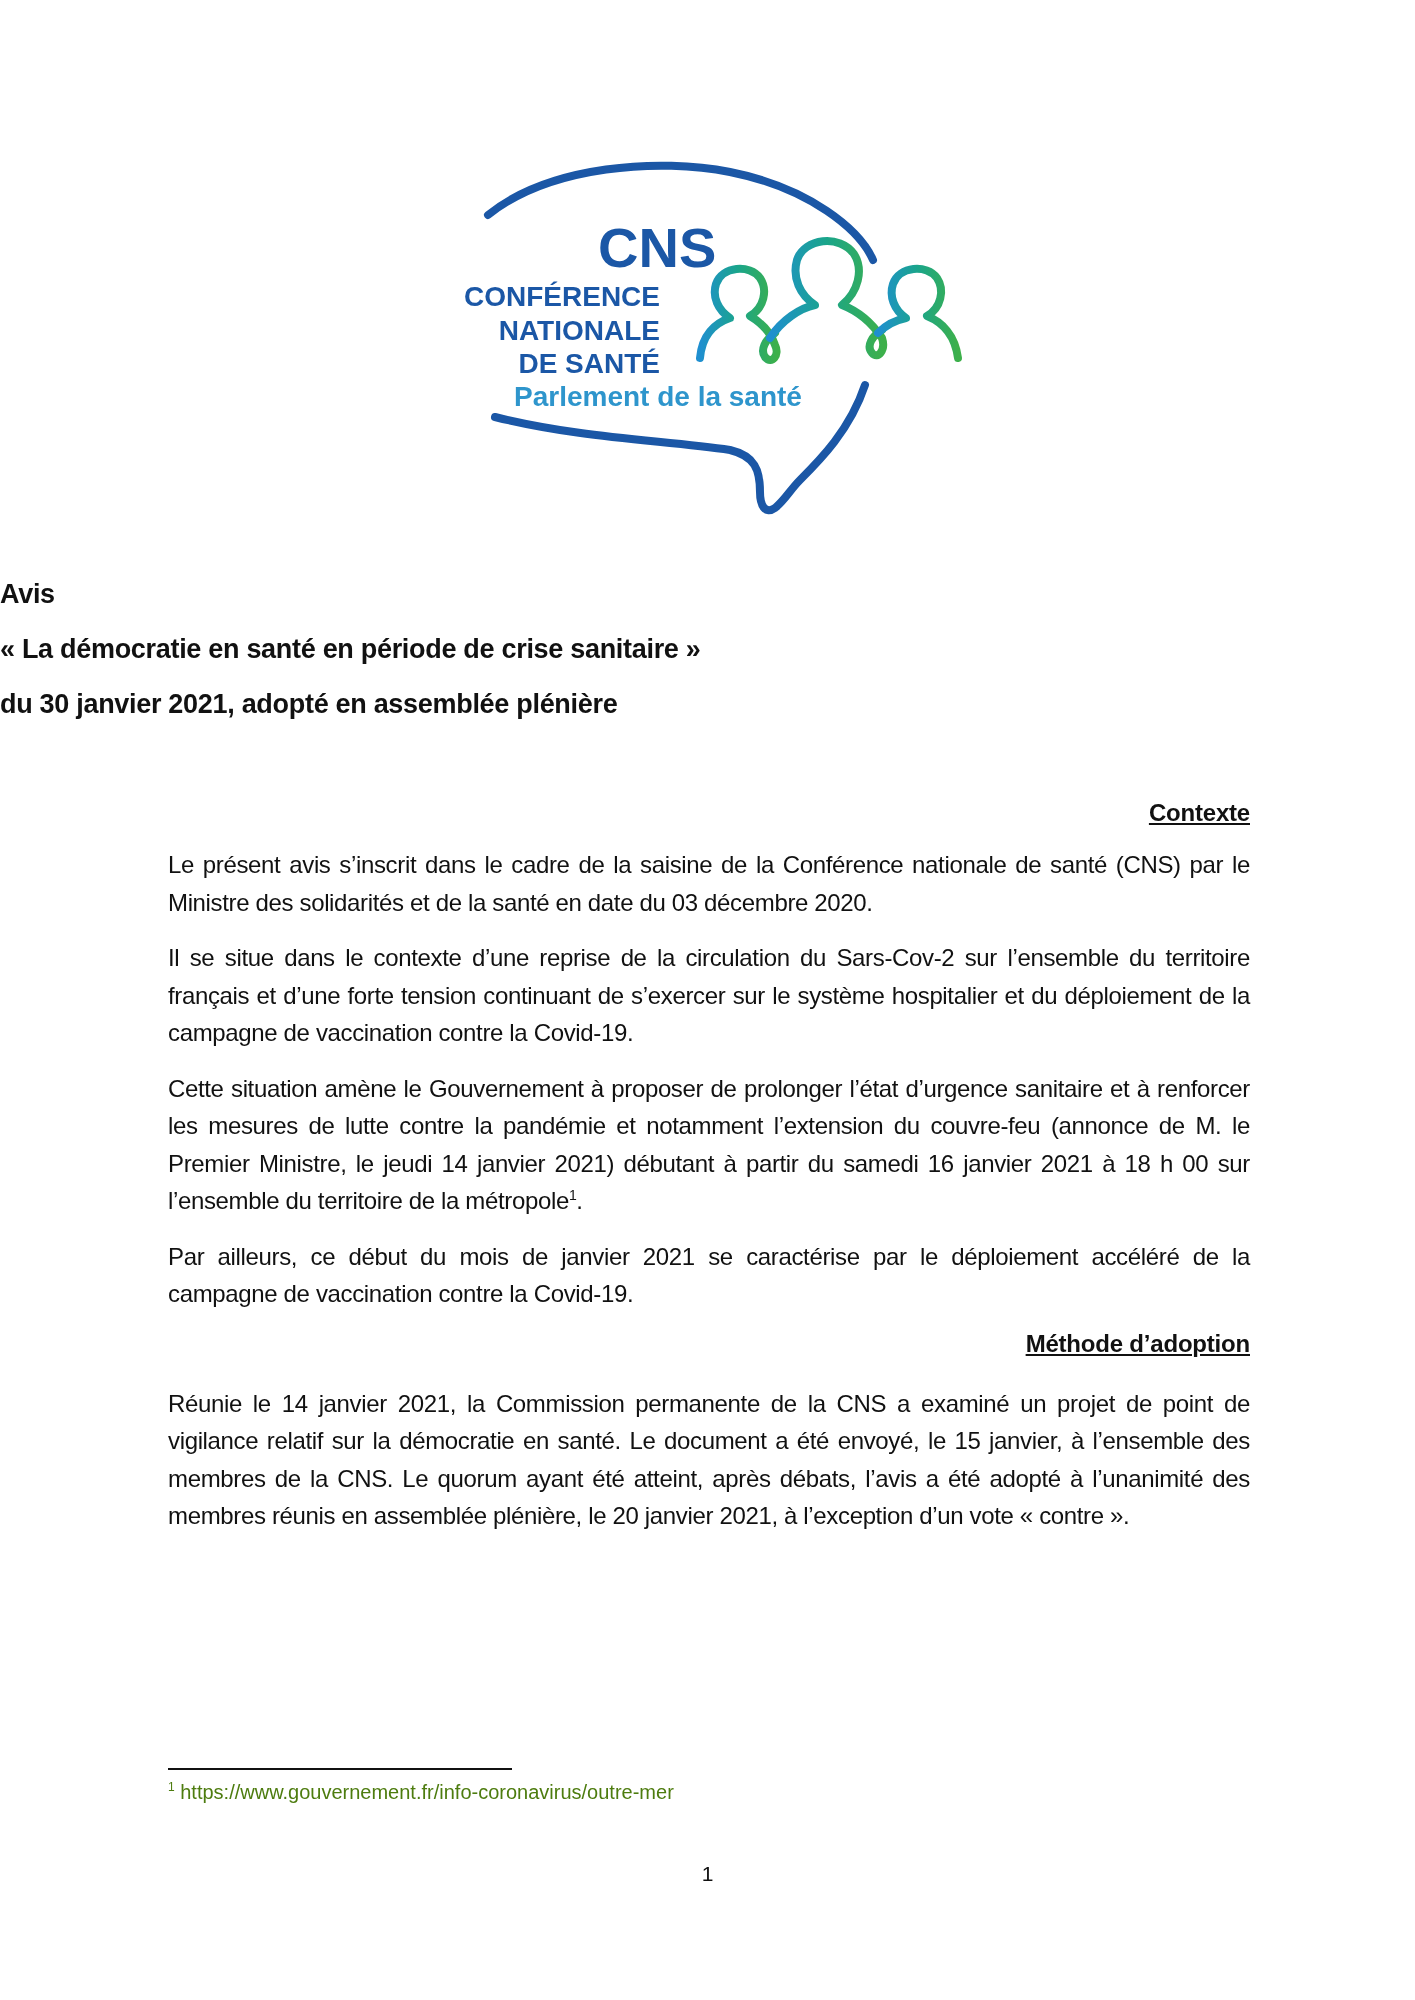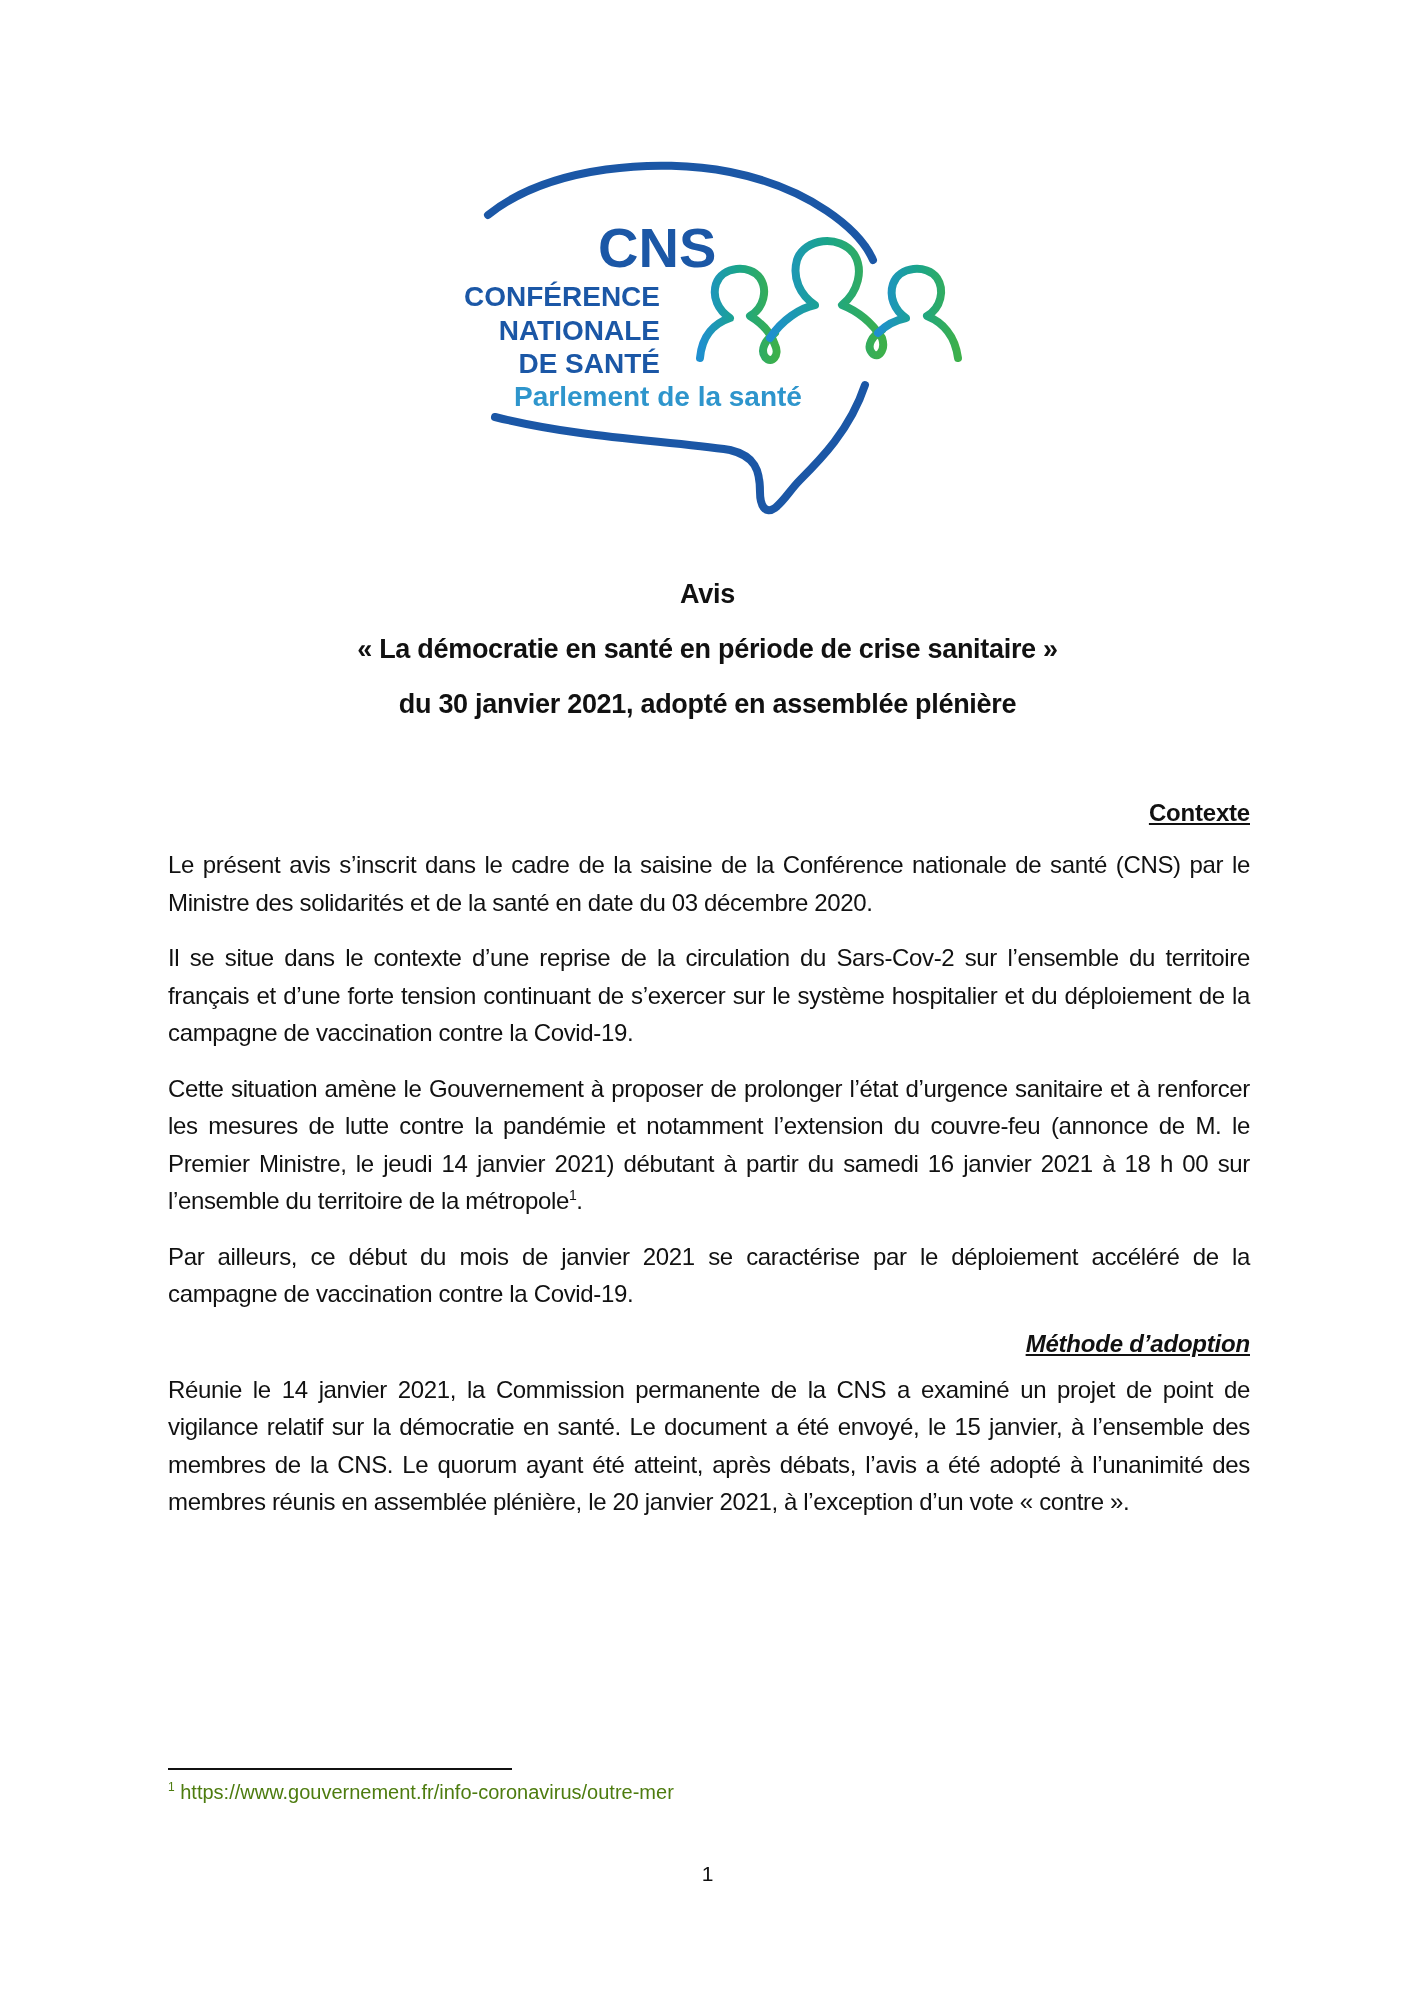--- a/index.html
+++ b/index.html
@@ -1,21 +1,21 @@
 <!DOCTYPE html>
 <html><head>
 <meta charset="utf-8">
 <style>
   html, body { margin: 0; padding: 0; background: #ffffff; }
   body { width: 1415px; height: 2000px; position: relative; overflow: hidden;
          font-family: "Liberation Sans", "DejaVu Sans", sans-serif; color: #111; }
   .page { position: absolute; left: 0; top: 0; width: 1323px; height: 2000px; background: #fff; }
   .logo { position: absolute; left: 430px; top: 160px; width: 550px; height: 360px; }
   .logo svg { width: 550px; height: 360px; display: block; }
-  .title-block { position: absolute; left: 0; top: 567px; width: 1415px; text-align: center; }
+  .title-block { position: absolute; left: 0; top: 567px; width: 1415px; text-align: left; }
   .title-line { font-family: "Liberation Sans", sans-serif; font-weight: bold; font-size: 27px;
                 line-height: 55px; color: #111; letter-spacing: -0.3px; }
   .body { position: absolute; left: 168px; top: 798px; width: 1082px; }
   .heading { font-weight: bold; text-decoration: underline; font-size: 24px; line-height: 30px;
              letter-spacing: -0.2px; margin: 0 0 18px 0; text-align: right; }
   .para { font-size: 24px; line-height: 37.5px; text-align: justify; margin: 0 0 18px 0;
           letter-spacing: -0.35px; }
   sup { font-size: 14px; line-height: 0; vertical-align: super; }
   .footnote-rule { position: absolute; left: 168px; top: 1768px; width: 344px; height: 0;
                    border-top: 2px solid #111; }
@@ -64,21 +64,21 @@
     <div class="title-line">« La démocratie en santé en période de crise sanitaire »</div>
     <div class="title-line">du 30 janvier 2021, adopté en assemblée plénière</div>
   </div>
 
   <div class="body">
     <div class="heading">Contexte</div>
     <p class="para">Le présent avis s’inscrit dans le cadre de la saisine de la Conférence nationale de santé (CNS) par le Ministre des solidarités et de la santé en date du 03 décembre 2020.</p>
     <p class="para">Il se situe dans le contexte d’une reprise de la circulation du Sars-Cov-2 sur l’ensemble du territoire français et d’une forte tension continuant de s’exercer sur le système hospitalier et du déploiement de la campagne de vaccination contre la Covid-19.</p>
     <p class="para"><span>Cette situation amène le Gouvernement à proposer de prolonger l’état d’urgence sanitaire et à renforcer les mesures de lutte contre la pandémie et notamment l’extension du couvre-feu (annonce de M. le Premier Ministre, le jeudi 14 janvier 2021) débutant à partir du samedi 16 janvier 2021 à 18 h 00 sur l’ensemble du territoire de la métropole</span><sup>1</sup><span>.</span></p>
     <p class="para">Par ailleurs, ce début du mois de janvier 2021 se caractérise par le déploiement accéléré de la campagne de vaccination contre la Covid-19.</p>
-    <div class="heading" style="margin-top:-2px; margin-bottom:12px;font-style:italic;">Méthode d’adoption</div>
+    <div class="heading" style="margin-top:-2px; margin-bottom:26px;">Méthode d’adoption</div>
     <p class="para">Réunie le 14 janvier 2021, la Commission permanente de la CNS a examiné un projet de point de vigilance relatif sur la démocratie en santé.  Le document a été envoyé, le 15 janvier, à l’ensemble des membres de la CNS. Le quorum ayant été atteint, après débats, l’avis a été adopté à l’unanimité des membres réunis en assemblée plénière, le 20 janvier 2021, à l’exception d’un vote « contre ».</p>
   </div>
 
   <div class="footnote-rule"></div>
   <div class="footnote"><sup>1</sup> <span>https://www.gouvernement.fr/info-coronavirus/outre-mer</span></div>
 
   <div class="page-number">1</div>
 </div>
 
 </body></html>

